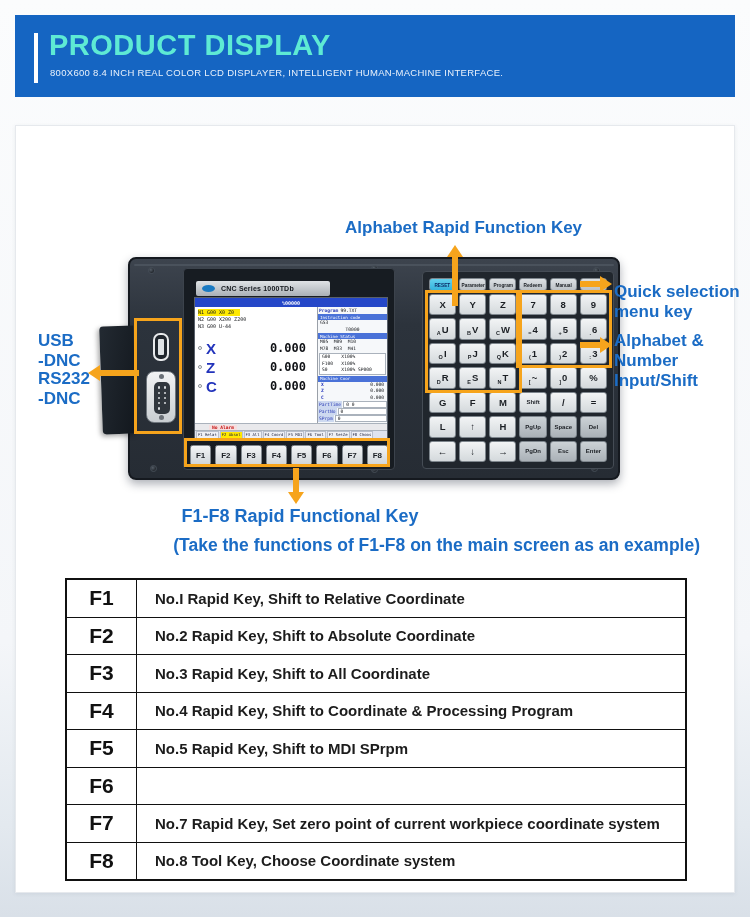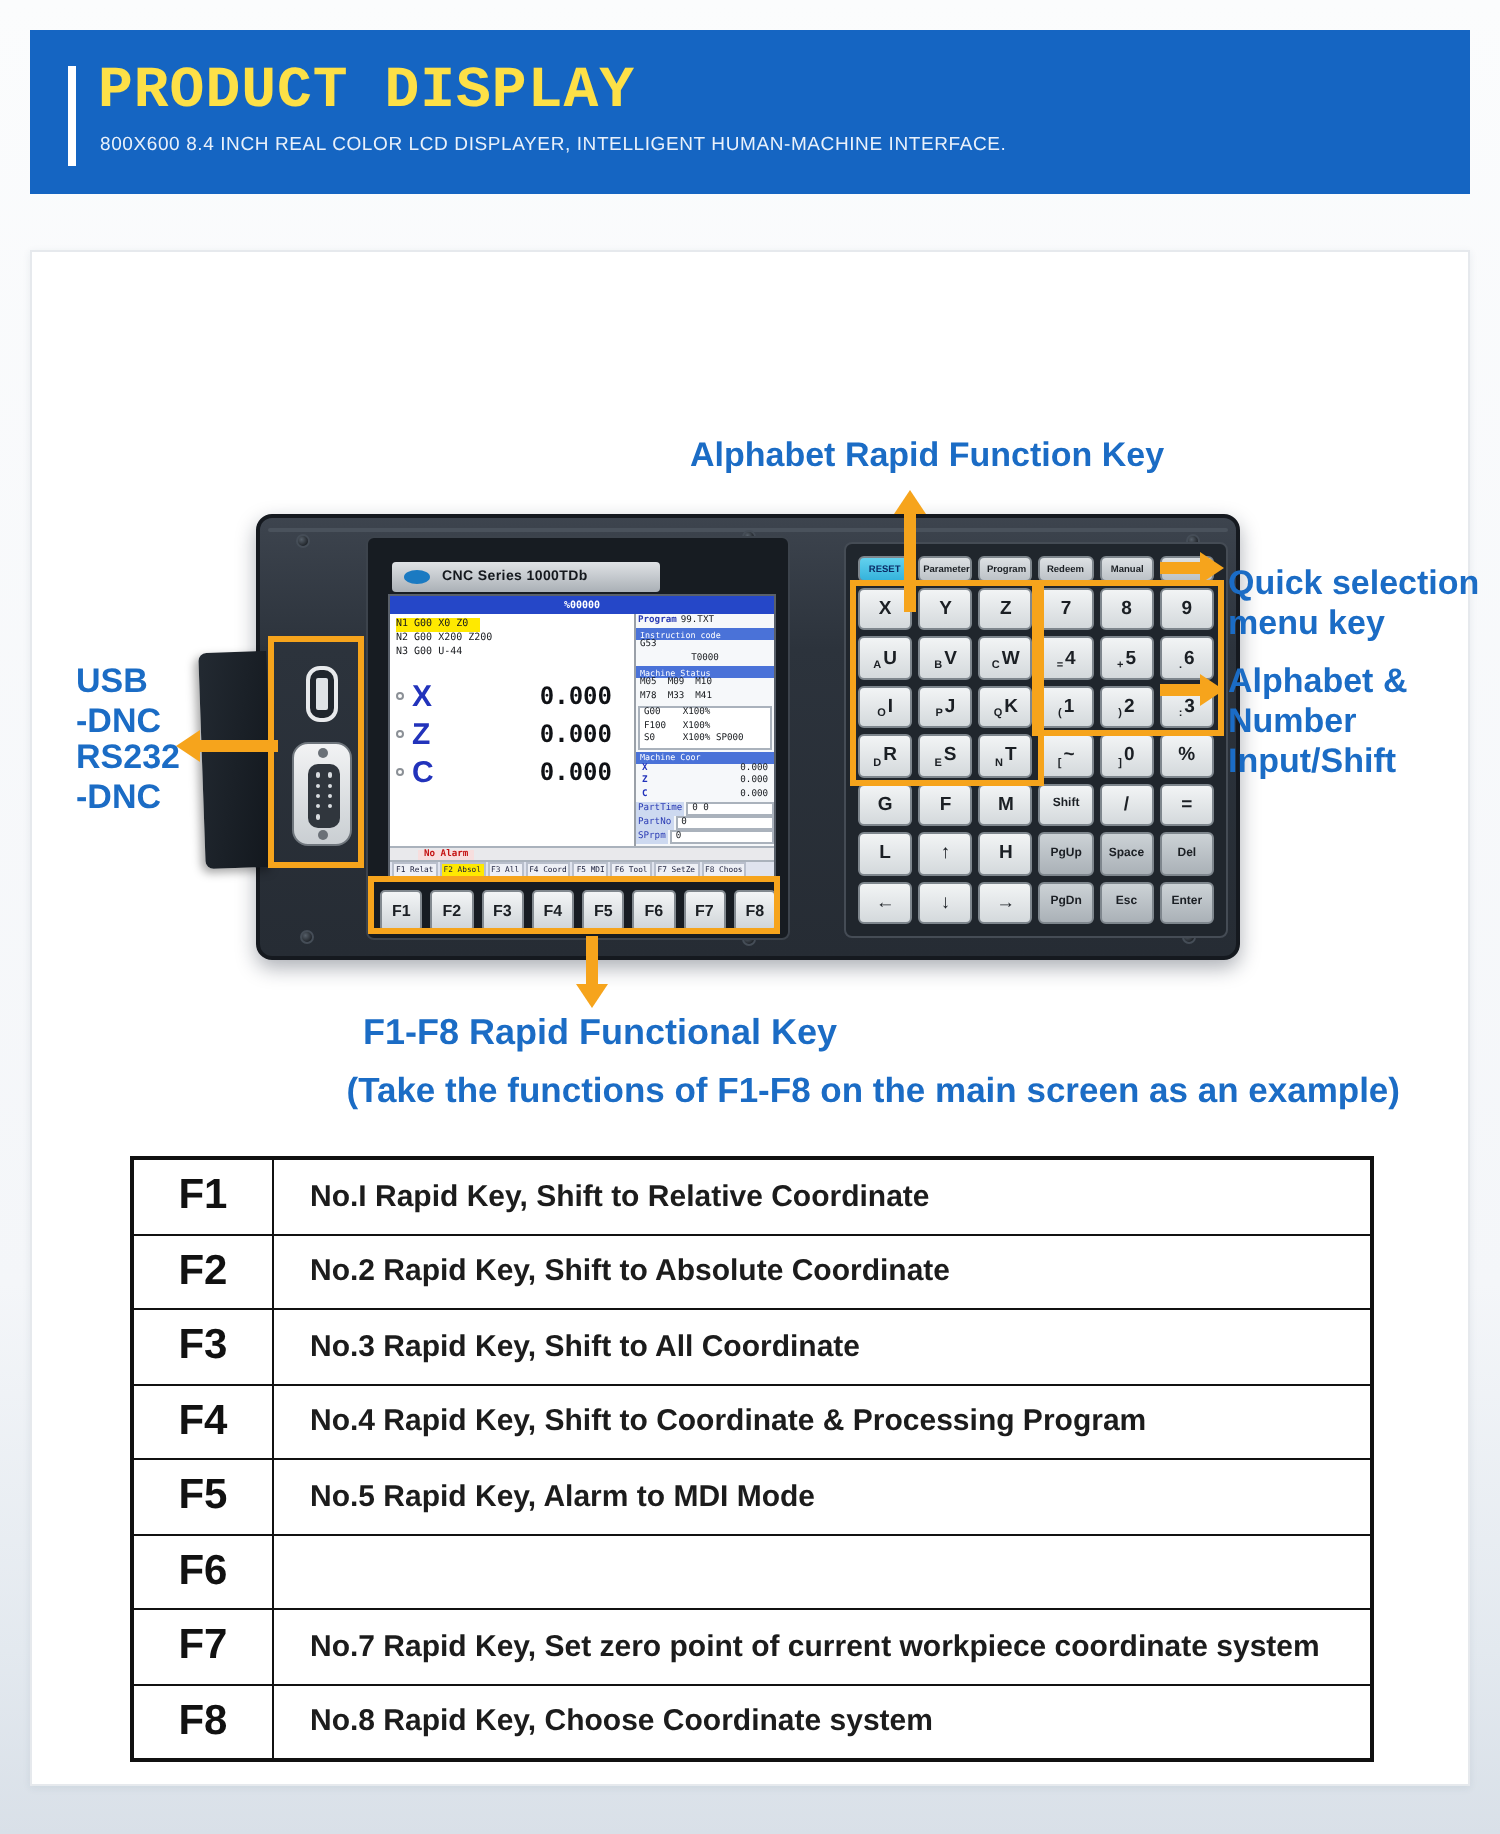--- a/index.html
+++ b/index.html
@@ -3,21 +3,21 @@
 <meta charset="utf-8">
 <style>
   * { margin:0; padding:0; box-sizing:border-box; }
   body { font-family:"Liberation Sans", sans-serif; background:#e8ecf0; }
   .page { position:relative; width:750px; height:917px; margin:0 auto; overflow:hidden;
           background:linear-gradient(180deg,#fbfcfd 0%,#f4f6f9 70%,#e3e9ef 90%,#d9e0e8 100%); }
 
   
   .banner { position:absolute; left:15px; top:15px; width:720px; height:82px; background:#1565C2; }
   .banner-accent { position:absolute; left:19px; top:18px; width:4px; height:50px; background:#ffffff; }
-  .banner-title { position:absolute; left:34px; top:14px; color:#fde047; font-size:29px; font-weight:bold; letter-spacing:0.5px;font-family:Liberation Mono, monospace; }
+  .banner-title { position:absolute; left:34px; top:14px; color:#5eead4; font-size:29px; font-weight:bold; letter-spacing:0.5px; }
   .banner-sub { position:absolute; left:35px; top:52px; color:#e9f1fb; font-size:9.5px; letter-spacing:0.3px; }
 
   
   .card { position:absolute; left:15px; top:125px; width:720px; height:768px; background:#ffffff;
           border:1px solid #e6e9ed; box-shadow:0 1px 4px rgba(40,60,90,.08); }
 
   
   .ann { position:absolute; color:#1B6CC5; font-weight:bold; font-size:17px; line-height:1.18; white-space:pre-line; z-index:9; }
   .ann-alphabet { left:345px; top:218px; width:240px; }
   .ann-quick { left:614px; top:282px; width:130px; }
@@ -488,28 +488,28 @@
       <div class="frow">
     <div class="fcell-key">F3</div>
     <div class="fcell-desc">No.3 Rapid Key, Shift to All Coordinate</div>
   </div>
       <div class="frow">
     <div class="fcell-key">F4</div>
     <div class="fcell-desc">No.4 Rapid Key, Shift to Coordinate &amp; Processing Program</div>
   </div>
       <div class="frow">
     <div class="fcell-key">F5</div>
-    <div class="fcell-desc">No.5 Rapid Key, Alarm to MDI Mode</div>
+    <div class="fcell-desc">No.5 Rapid Key, Shift to MDI SPrpm</div>
   </div>
       <div class="frow">
     <div class="fcell-key">F6</div>
   </div>
       <div class="frow">
     <div class="fcell-key">F7</div>
     <div class="fcell-desc">No.7 Rapid Key, Set zero point of current workpiece coordinate system</div>
   </div>
       <div class="frow">
     <div class="fcell-key">F8</div>
-    <div class="fcell-desc">No.8 Rapid Key, Choose Coordinate system</div>
+    <div class="fcell-desc">No.8 Tool Key, Choose Coordinate system</div>
   </div>
     </div>
 
 </div>
 
 </body></html>

